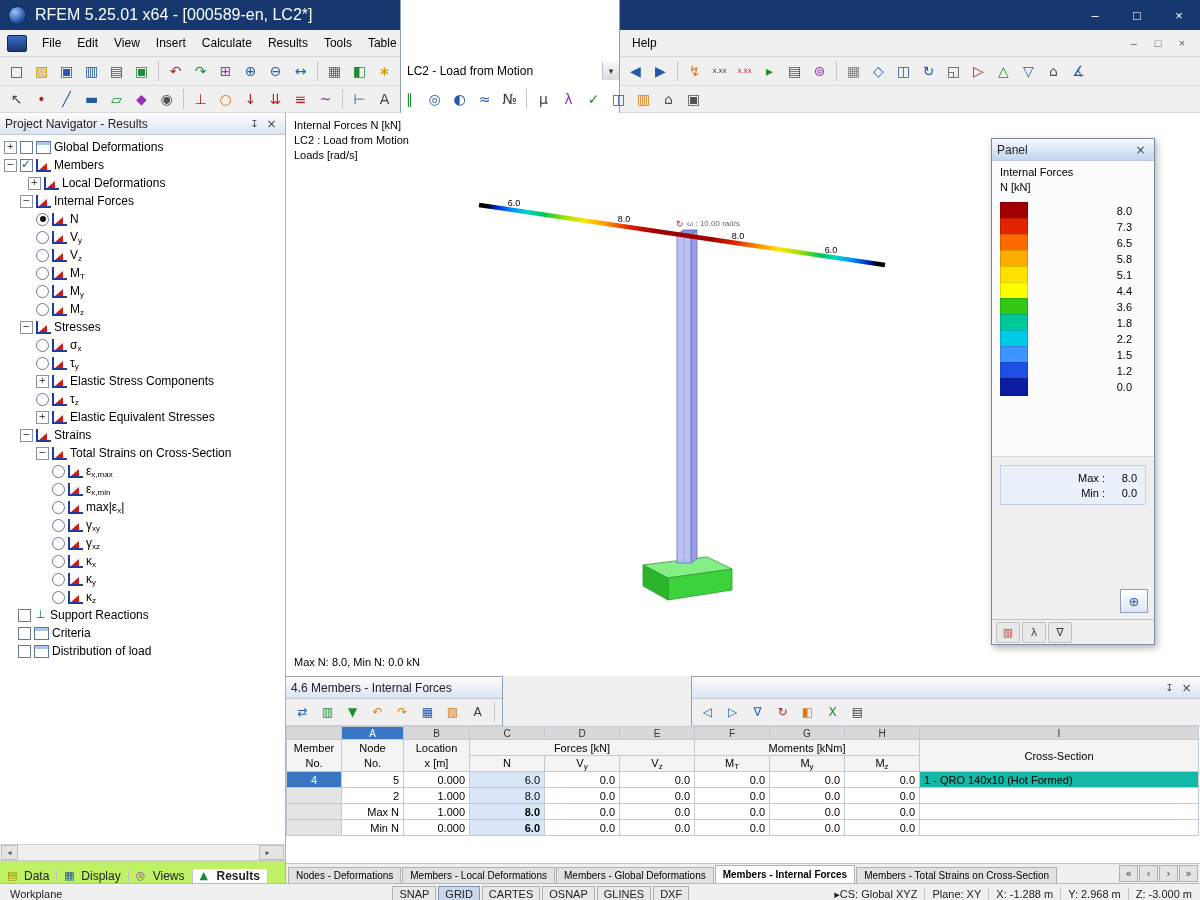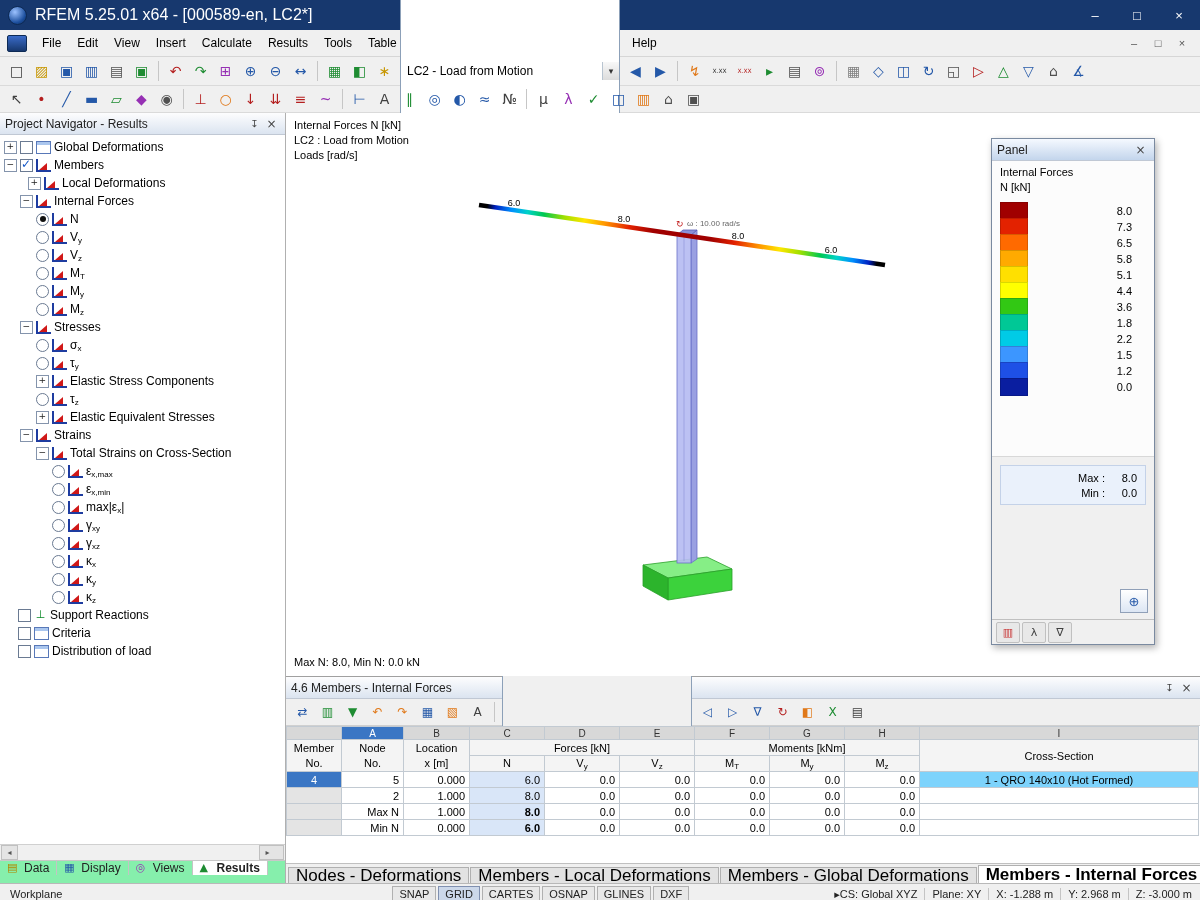--- a/index.html
+++ b/index.html
@@ -64,21 +64,21 @@
   .i-chart::after{content:"";position:absolute;left:1px;bottom:0;width:0;height:0;border-left:8px solid transparent;border-bottom:7px solid #d01818}
   .i-win{width:13px;height:11px;flex:none;border:1px solid #5878b8;background:linear-gradient(#aac6ee 0 3px,#fff 3px)}
   .i-support{width:13px;height:11px;flex:none;color:#0a8a28;font-size:11px;line-height:10px;text-align:center}
   .i-support::before{content:"⊥"}
   .tlabel{font-size:12px}
   .tlabel sub{font-size:8px;vertical-align:-2px}
   .nav-hscroll{height:15px;background:#f0f0f0;border-top:1px solid #d0d0d0;display:flex;align-items:center;justify-content:space-between;flex:none;padding:0 1px}
   .scrollbtn{width:15px;height:13px;background:#e4e4e4;border:1px solid #c0c0c0;font-size:8px;display:flex;align-items:center;justify-content:center;color:#555}
   .sb-left::before{content:"◂"}
   .sb-right::before{content:"▸"}
-  .nav-tabs{height:22px;background:#86efac;display:flex;align-items:flex-start;border-top:1px solid #c8c8c8;flex:none}
+  .nav-tabs{height:22px;background:#bef264;display:flex;align-items:flex-end;border-top:1px solid #c8c8c8;flex:none}
   .nav-tab{display:flex;align-items:center;gap:4px;padding:0 7px;border-right:1px solid #c4c4c4;font-size:12px;color:#222}
   .nav-tab.active{background:#fff;font-weight:bold}
   .nt-icon{width:13px;font-size:11px;line-height:12px}
   .nt-data::before{content:"▤";color:#b08800}
   .nt-display::before{content:"▦";color:#2458a8}
   .nt-views::before{content:"◎";color:#9630b4}
   .nt-results::before{content:"▲";color:#1e8c32}
 
   
   .workarea{flex:1;display:flex;flex-direction:column;min-width:0}
@@ -115,25 +115,25 @@
   table.res td{border:1px solid #c2cad2;padding:0 4px;height:15px;overflow:hidden;white-space:nowrap}
   tr.letters td{background:#d8d8d8;text-align:center;height:12px;font-size:10px;color:#333;padding:0}
   tr.letters td.sel{background:#3a76c4;color:#fff}
   td.rowhead{background:#e4e4e4}
   tr.hdr td,tr.hdr2 td{background:#f4f4f4;text-align:center}
   .h2l span{display:block;line-height:15px;text-align:center}
   td.memsel{background:#3a76c4;color:#fff;text-align:center}
   td.num{text-align:right}
   td.ncol{background:#d9e6f8;text-align:right}
   td.ncol.bold{font-weight:bold}
-  td.cscell{background:#7dd3fc;text-align:center}
+  td.cscell{background:#14b8a6;text-align:left}
   tr.hdr2 sub,.h2l sub{font-size:8px;vertical-align:-2px}
   .dock-tabs{height:19px;border-top:1px solid #c0c0c0;display:flex;align-items:flex-end;padding:0 2px;flex:none;background:#f0f0f0}
   .dtab{height:15px;line-height:15px;padding:0 7px;border:1px solid #b0b0b0;border-bottom:none;background:#e2e2e2;
-        margin-right:1px;font-size:17px;white-space:nowrap}
+        margin-right:1px;font-size:10px;white-space:nowrap}
   .dtab.active{background:#fff;font-weight:bold;height:17px;line-height:17px}
   .tabnav{margin-left:auto;display:flex;gap:1px;align-items:center;padding-bottom:1px}
   .tabnav-btn{width:17px;height:15px;border:1px solid #b0b0b0;background:#e4e4e4;display:flex;align-items:center;justify-content:center;font-size:10px;color:#333}
   .tn-first::before{content:"«"}
   .tn-prev::before{content:"‹"}
   .tn-next::before{content:"›"}
   .tn-last::before{content:"»"}
 
   
   .statusbar{height:20px;background:#f0f0f0;border-top:1px solid #b8b8b8;display:flex;align-items:center;font-size:11px;color:#222}

